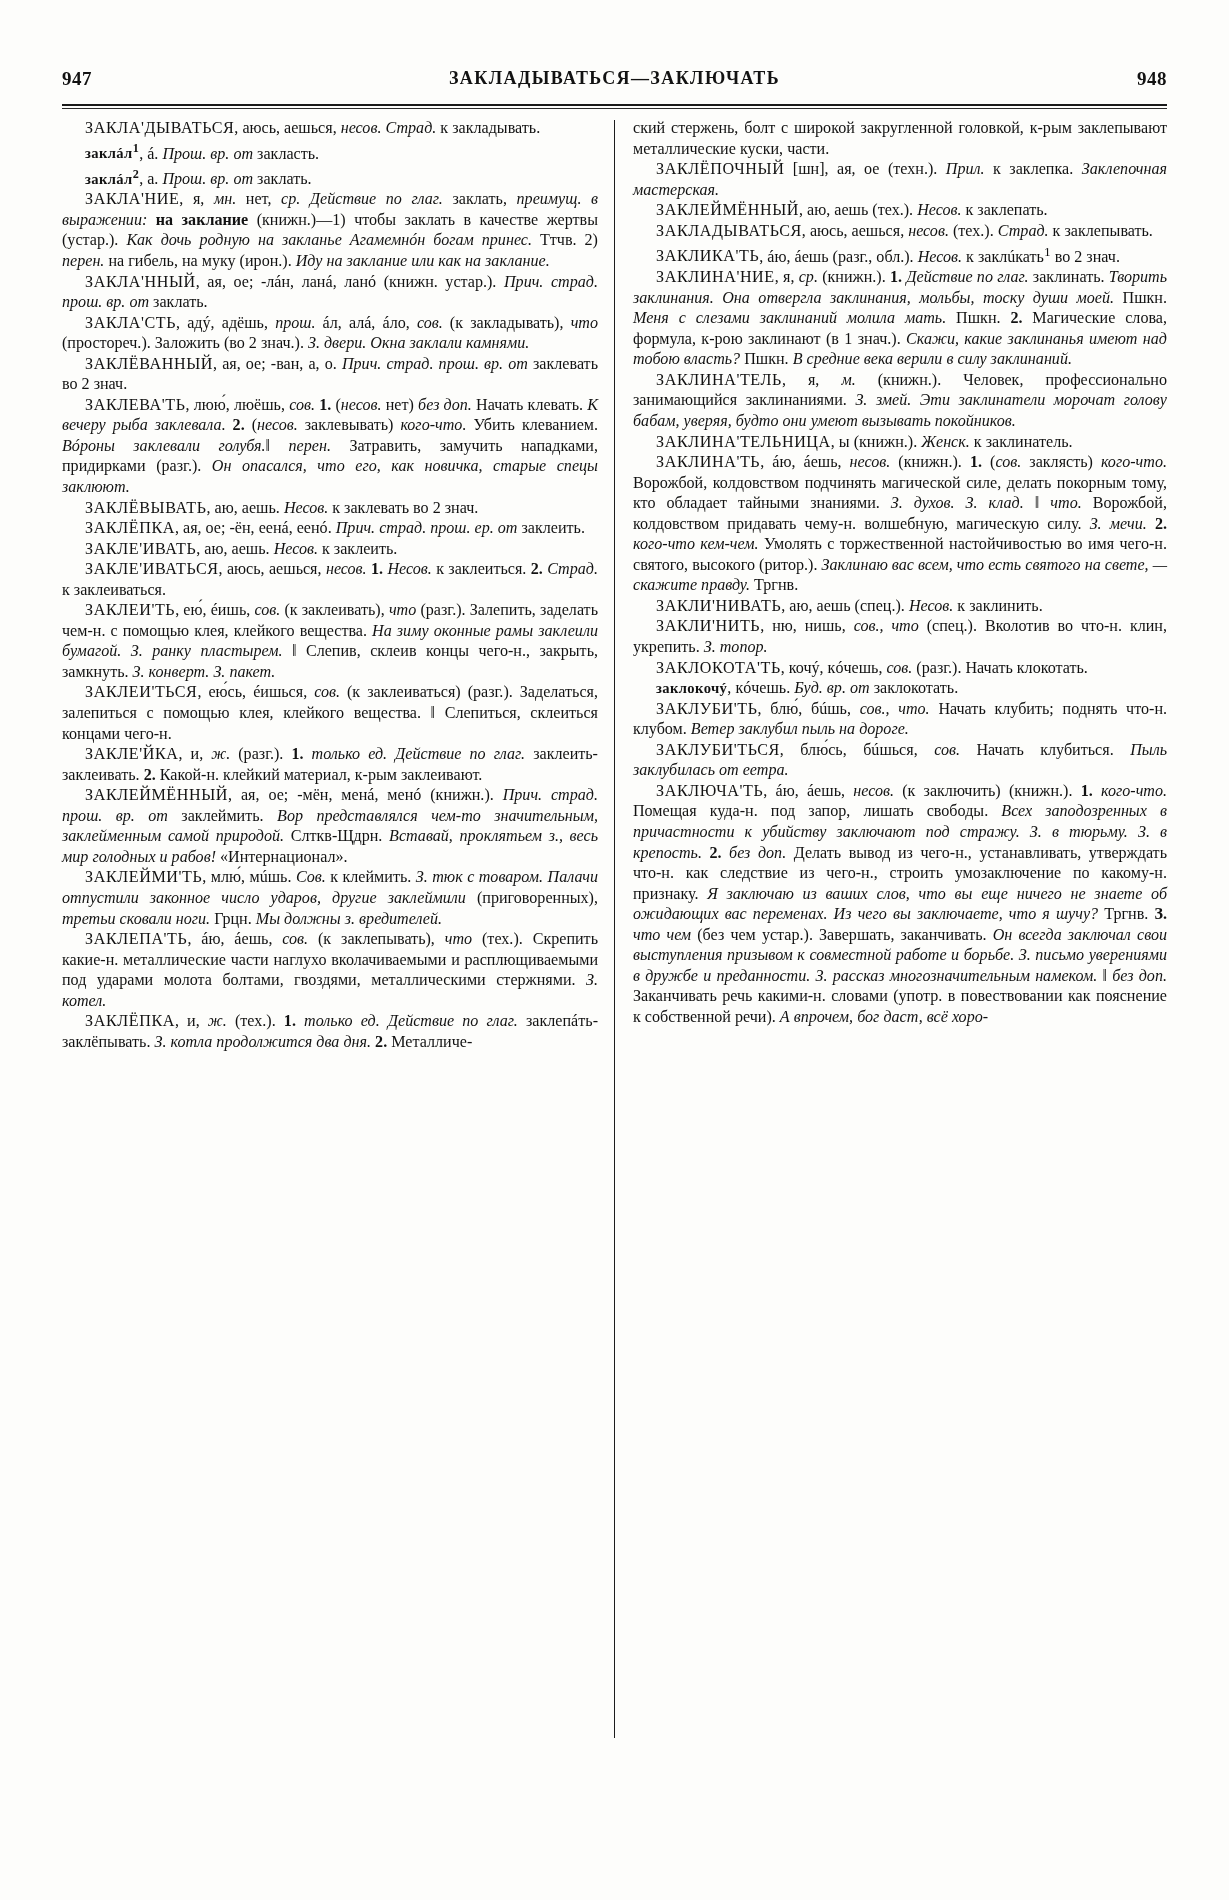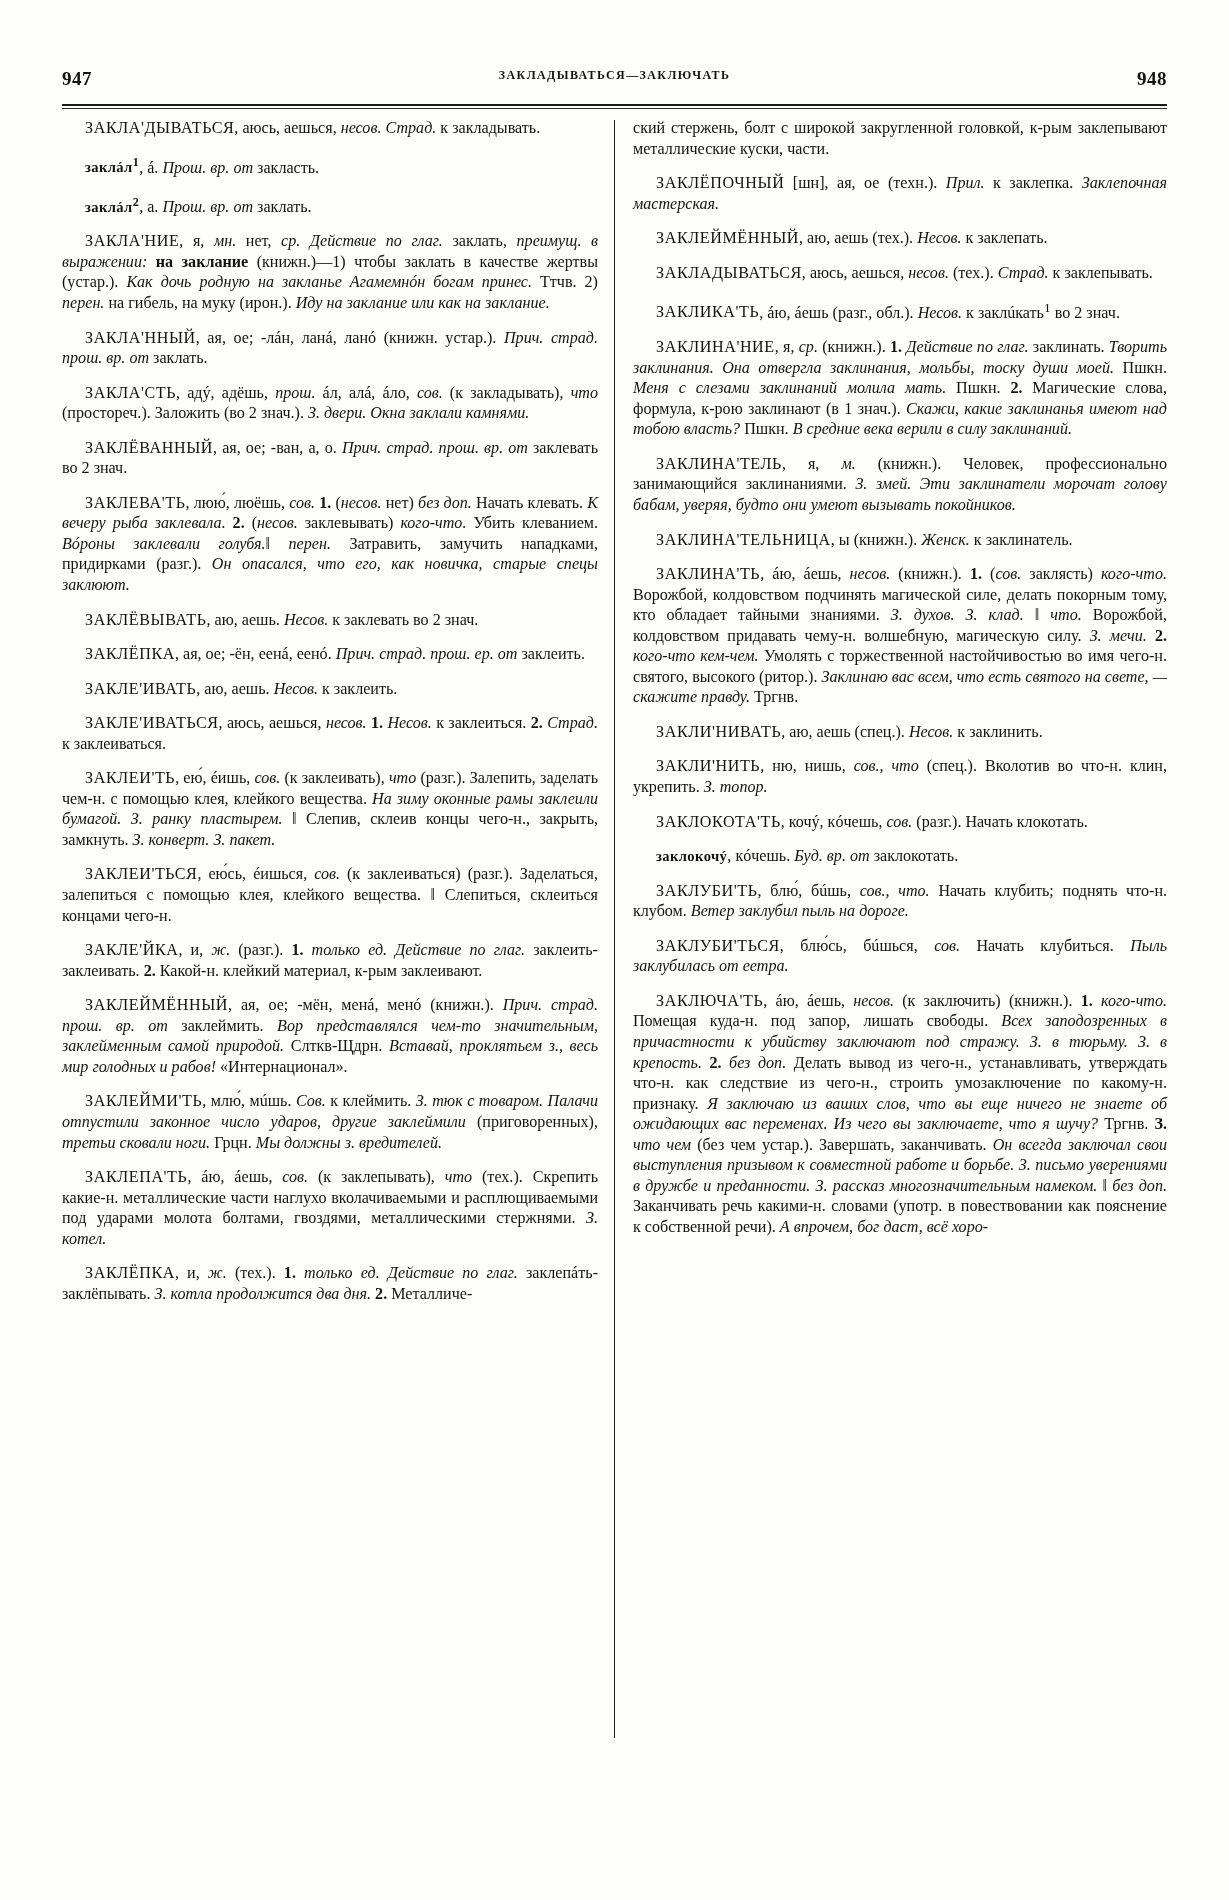--- a/index.html
+++ b/index.html
@@ -29,21 +29,21 @@
     justify-content: space-between;
   }
   .folio {
     font-family: "Liberation Serif", "DejaVu Serif", serif;
     font-weight: bold;
     font-size: 19px;
     letter-spacing: 0.5px;
   }
   .runtitle {
     font-weight: bold;
-    font-size: 12px;
+    font-size: 18px;
     letter-spacing: 1.4px;
     white-space: nowrap;
   }
   .rule-wrap {
     position: absolute;
     left: 62px;
     right: 62px;
     top: 104px;
     height: 6px;
   }
@@ -83,21 +83,21 @@
     margin: 2px 0 0 0;
     height: 1618px;
   }
 
   
   .entry {
     margin: 0;
     text-indent: 23px;
     text-align: justify;
   }
-  .entry + .entry { margin-top: 14px; }
+  .entry + .entry { margin-top: 0; }
   .hw {
     font-weight: normal;
     letter-spacing: 0.6px;
   }
   .hw-sm {
     font-weight: bold;
     font-size: 14.6px;
     letter-spacing: 0.4px;
   }
 </style>

